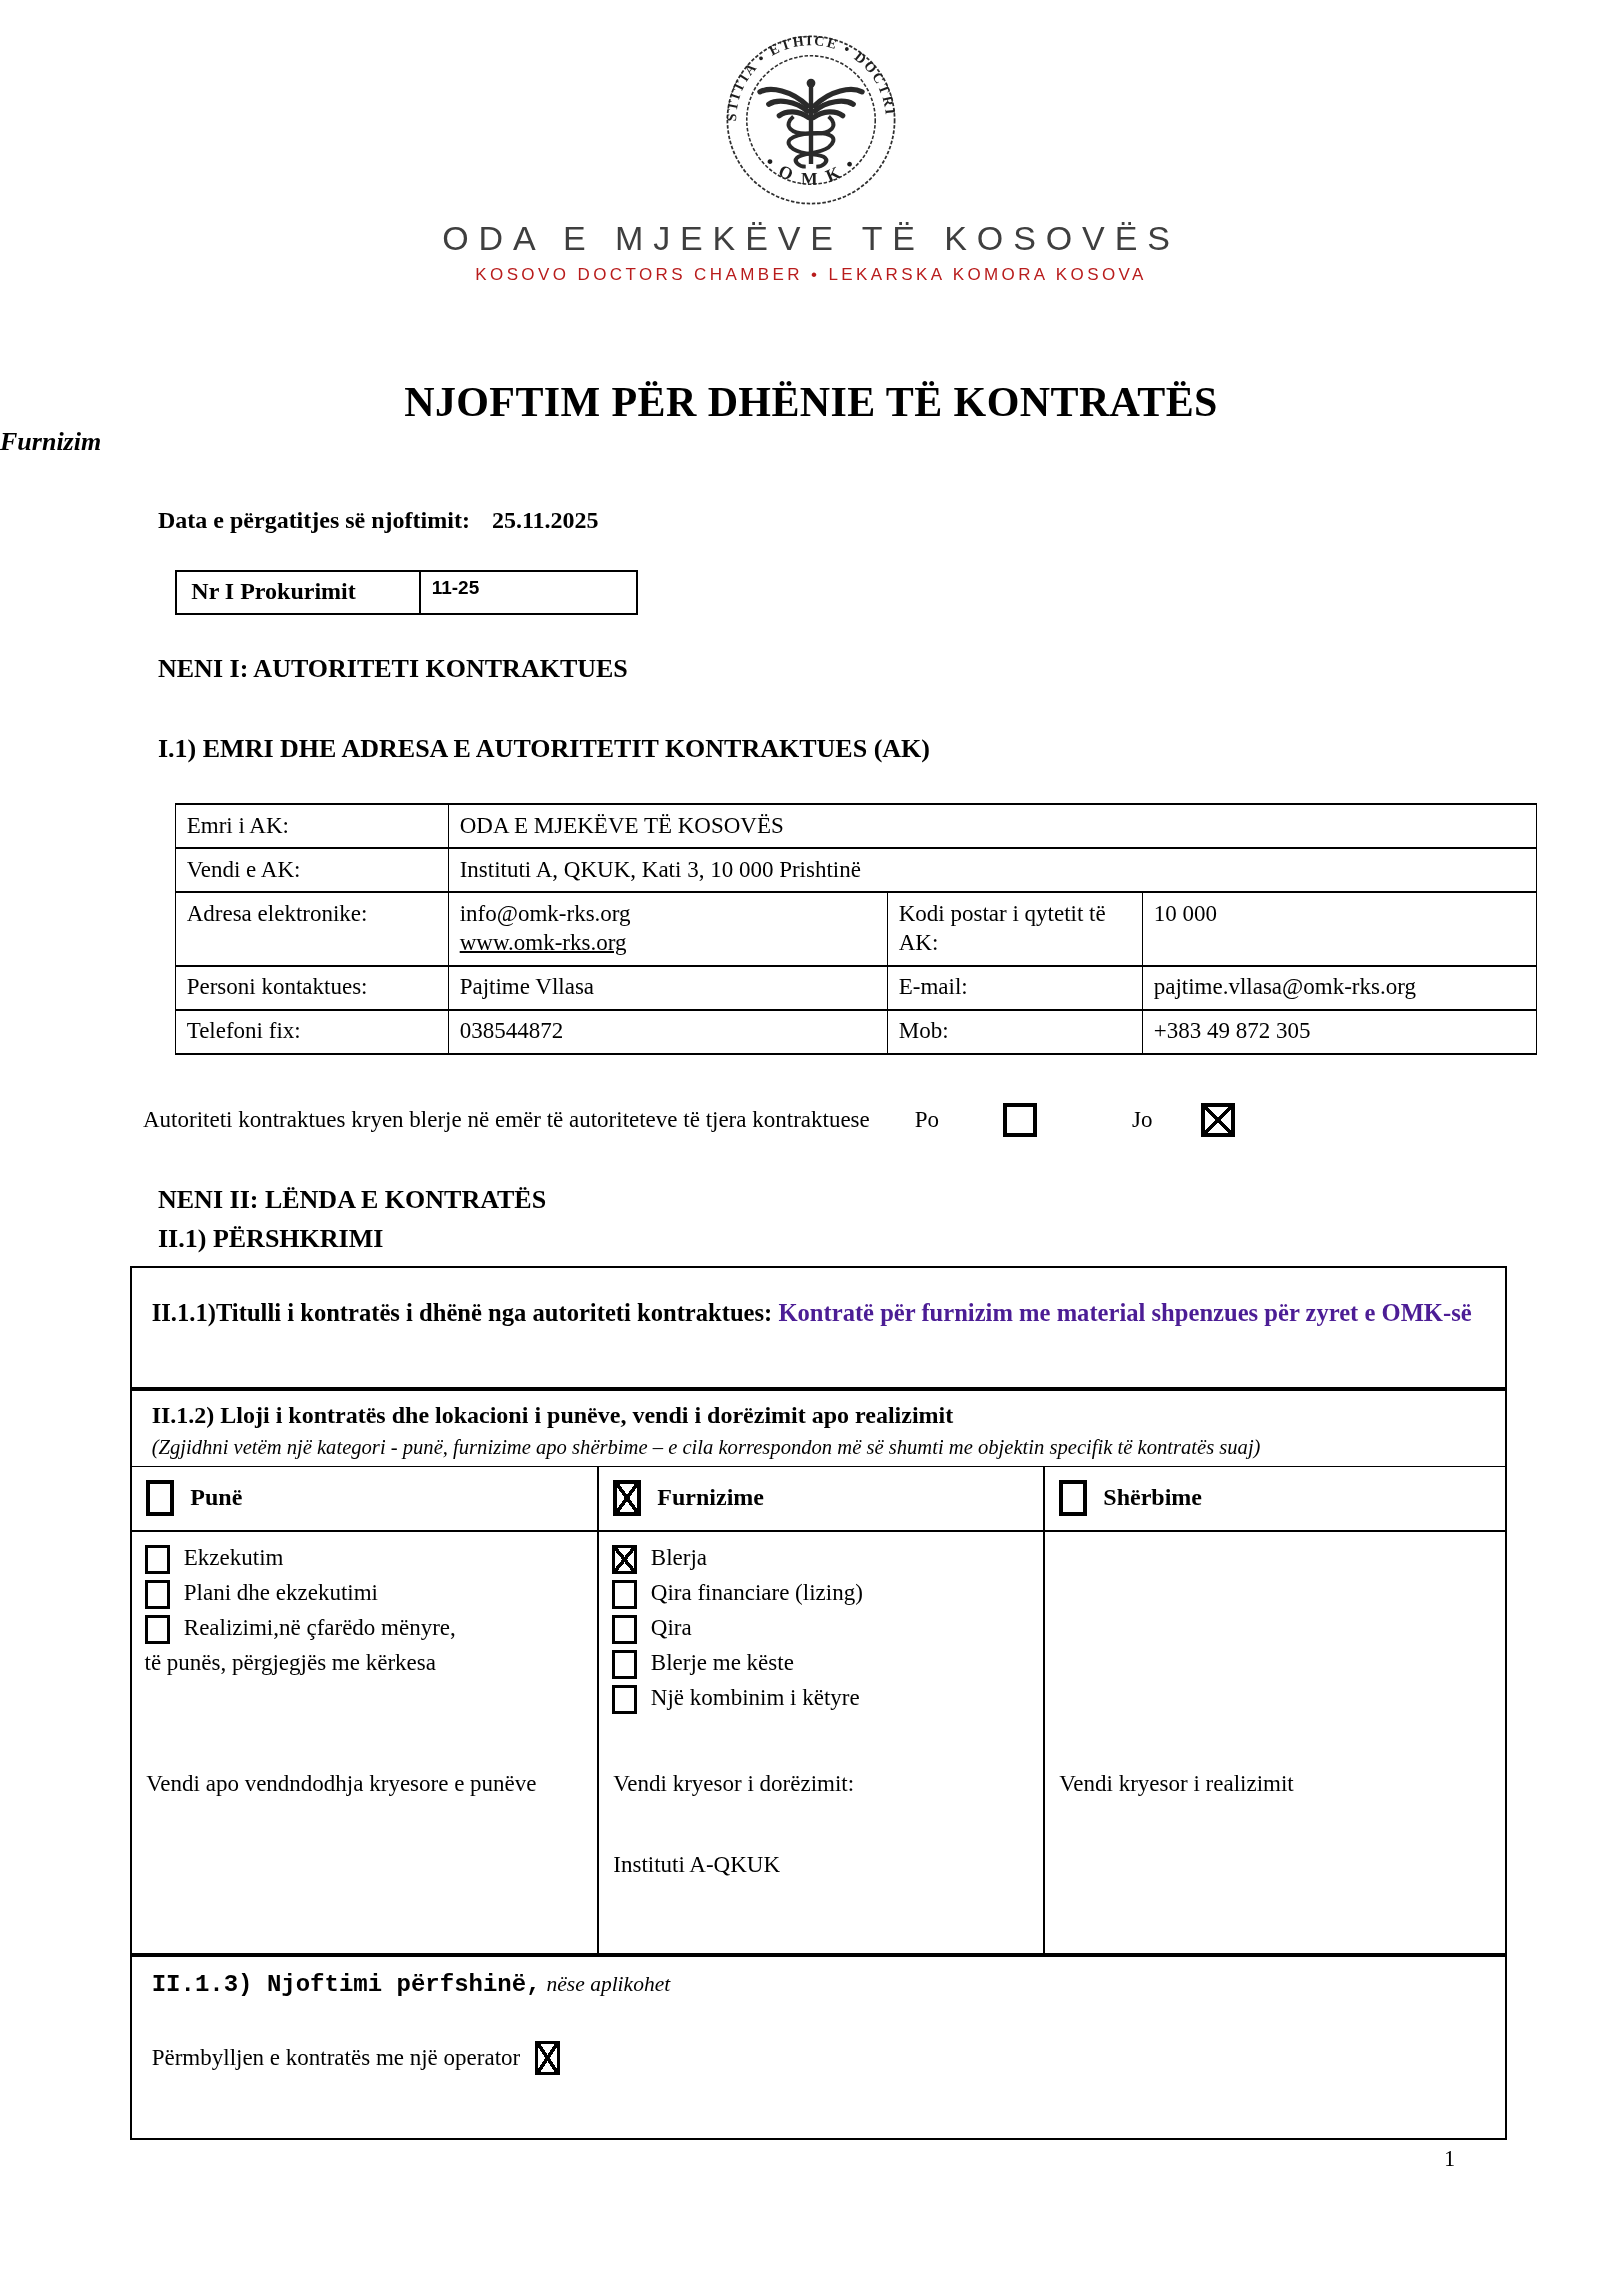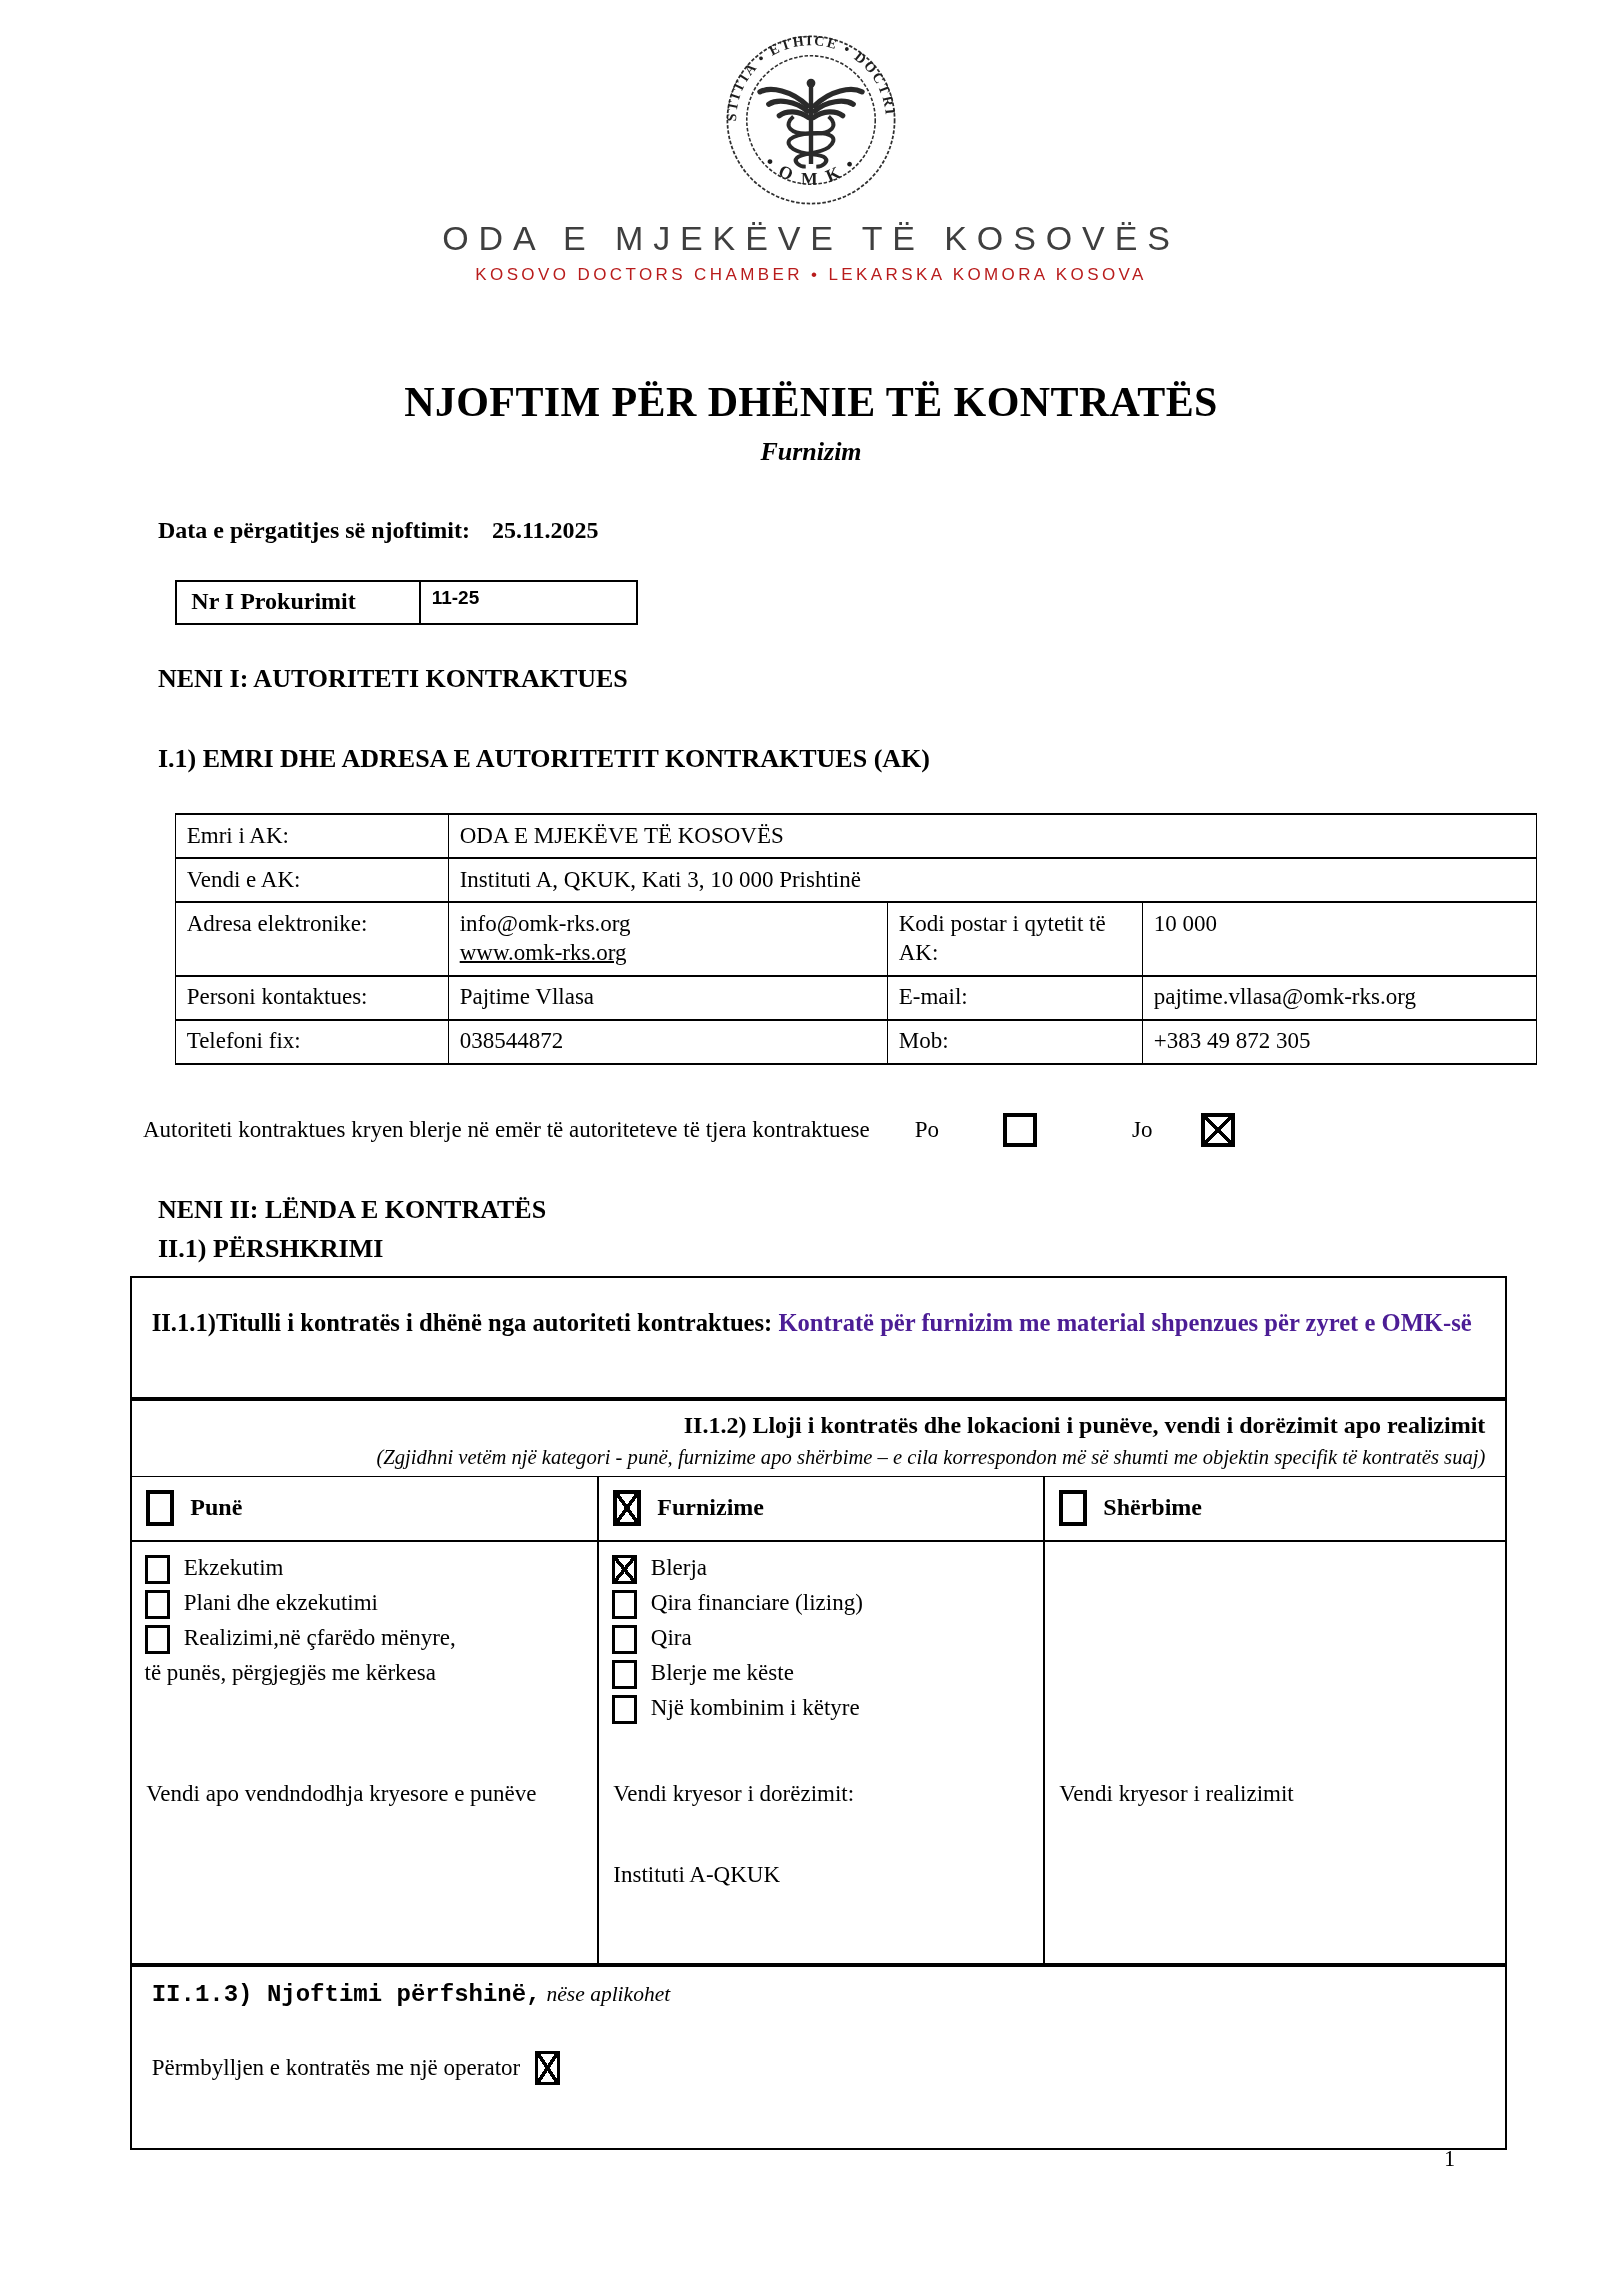--- a/index.html
+++ b/index.html
@@ -14,21 +14,21 @@
   .org-name{
     margin-top:10.7px;font-family:"Liberation Sans","DejaVu Sans",sans-serif;
     font-size:34px;font-weight:500;letter-spacing:9.9px;color:#3f3f3f;
   }
   .org-sub{
     margin-top:7.2px;font-family:"Liberation Sans","DejaVu Sans",sans-serif;
     font-size:17px;font-weight:500;letter-spacing:3.4px;color:#b91c1c;
   }
   
   .doc-title{margin:93px 0 0;text-align:center;font-size:42px;font-weight:bold;letter-spacing:0.4px;}
-  .doc-subtitle{text-align:center;margin-top:11px;font-size:26px;font-weight:bold;font-style:italic;}
+  .doc-subtitle{margin-top:1px;font-size:26px;font-weight:bold;font-style:italic;}
   .date-line{margin:50px 0 0 158px;font-size:24px;font-weight:bold;}
   .date-line .date-val{margin-left:16px;}
   
   .nr-table{margin:36px 0 0 175px;width:463px;display:flex;border:2.7px solid #000;box-sizing:border-box;}
   .nr-label{width:244px;border-right:2.7px solid #000;padding:6.3px 14.3px 8px;font-size:24px;font-weight:bold;box-sizing:border-box;}
   .nr-value{flex:1;padding:5.4px 10.7px;font-family:"Liberation Sans","DejaVu Sans",sans-serif;font-size:19px;font-weight:bold;}
   
   .h-sec{font-size:26px;font-weight:bold;}
   .h-neni1{margin:39px 0 0 158px;}
   .h-i1{margin:50px 0 0 158px;}
@@ -56,21 +56,21 @@
       linear-gradient(to bottom right,transparent calc(50% - 1.8px),#000 calc(50% - 1.8px),#000 calc(50% + 1.8px),transparent calc(50% + 1.8px));
   }
   .cb-sq{width:34px;height:34px;border-width:4.5px;}
   .cb-hdr{width:28px;height:36px;border-width:4.5px;}
   .cb-op{width:25px;height:34px;}
   
   .big-table{margin:12.5px 0 0 130px;width:1377px;border:2.7px solid #000;box-sizing:border-box;}
   .bt-row{box-sizing:border-box;}
   .ii11{border-bottom:4.5px solid #000;padding:25px 19.7px 54px;font-size:24.6px;font-weight:bold;line-height:1.62;}
   .accent{color:#4c1d95;}
-  .ii12head{border-bottom:1.8px solid #000;padding:10.7px 19.7px 5.4px;text-align:right;}
+  .ii12head{border-bottom:1.8px solid #000;padding:10.7px 19.7px 5.4px;}
   .ii12head .bt-h{font-size:24px;font-weight:bold;}
   .ii12head .bt-note{margin-top:5.4px;font-size:20.6px;font-style:italic;line-height:1.3;}
   .grid3{display:grid;grid-template-columns:465px 446px 1fr;}
   .g-cell{box-sizing:border-box;padding:10.7px 14.3px;}
   .g-cell + .g-cell{border-left:2.7px solid #000;}
   .grid3.hdr{border-bottom:2.7px solid #000;}
   .grid3.hdr .g-cell{padding:12.5px 14.3px 14.3px;}
   .grid3.lists .g-cell{padding:7.2px 12.5px 39px;}
   .grid3.vendi{border-bottom:4.5px solid #000;font-size:23px;}
   .grid3.vendi .g-cell{padding:10.7px 14.3px 72px;line-height:1.45;}

